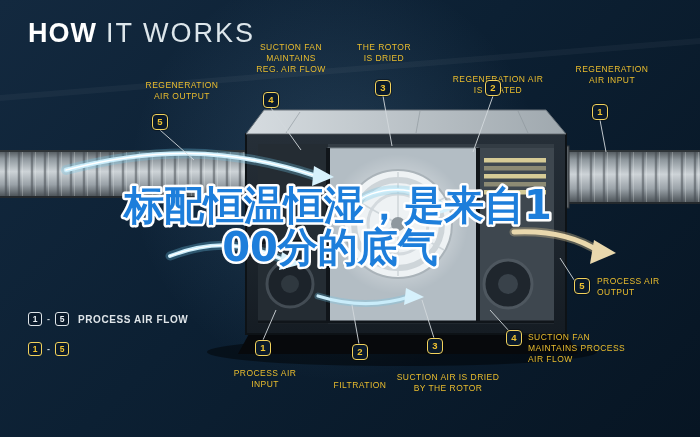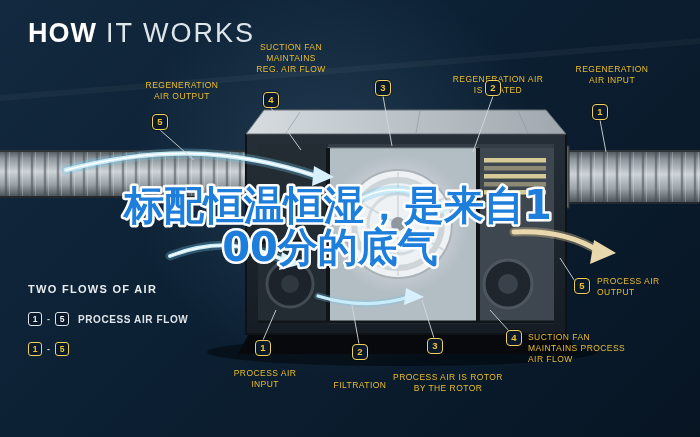--- a/index.html
+++ b/index.html
@@ -188,51 +188,52 @@
 
   <div class="label" style="left:132px;top:80px;width:100px;">REGENERATION
 AIR OUTPUT</div>
   <div class="badge" style="left:152px;top:114px;">5</div>
 
   <div class="label" style="left:236px;top:42px;width:110px;">SUCTION FAN
 MAINTAINS
 REG. AIR FLOW</div>
   <div class="badge" style="left:263px;top:92px;">4</div>
 
+  <div class="label" style="left:340px;top:42px;width:88px;">THE ROTOR
+IS DRIED</div>
   <div class="badge" style="left:375px;top:80px;">3</div>
 
   <div class="label" style="left:436px;top:42px;width:124px;margin-top:32px;">REGENERATION AIR
 IS HEATED</div>
   <div class="badge" style="left:485px;top:80px;">2</div>
 
   <div class="label" style="left:556px;top:64px;width:112px;">REGENERATION
 AIR INPUT</div>
   <div class="badge" style="left:592px;top:104px;">1</div>
 
   <div class="badge" style="left:574px;top:278px;">5</div>
   <div class="label left" style="left:597px;top:276px;width:86px;">PROCESS AIR
 OUTPUT</div>
 
   <div class="badge" style="left:506px;top:330px;">4</div>
   <div class="label left" style="left:528px;top:332px;width:130px;">SUCTION FAN
 MAINTAINS PROCESS
 AIR FLOW</div>
 
   <div class="badge" style="left:427px;top:338px;">3</div>
-  <div class="label" style="left:378px;top:372px;width:140px;">PROCESS AIR IS ROTOR
+  <div class="label" style="left:378px;top:372px;width:140px;">SUCTION AIR IS DRIED
 BY THE ROTOR</div>
 
   <div class="badge" style="left:352px;top:344px;">2</div>
   <div class="label" style="left:320px;top:380px;width:80px;">FILTRATION</div>
 
   <div class="badge" style="left:255px;top:340px;">1</div>
   <div class="label" style="left:226px;top:368px;width:78px;">PROCESS AIR
 INPUT</div>
 
-  <div class="legend-title">TWO FLOWS OF AIR</div>
 
   <div class="lrow r1">
     <span class="lbadge white">1</span>
     <span class="ldash">-</span>
     <span class="lbadge white">5</span>
     <span class="ltext">PROCESS AIR FLOW</span>
   </div>
 
   <div class="lrow r2">
     <span class="lbadge yellow">1</span>

